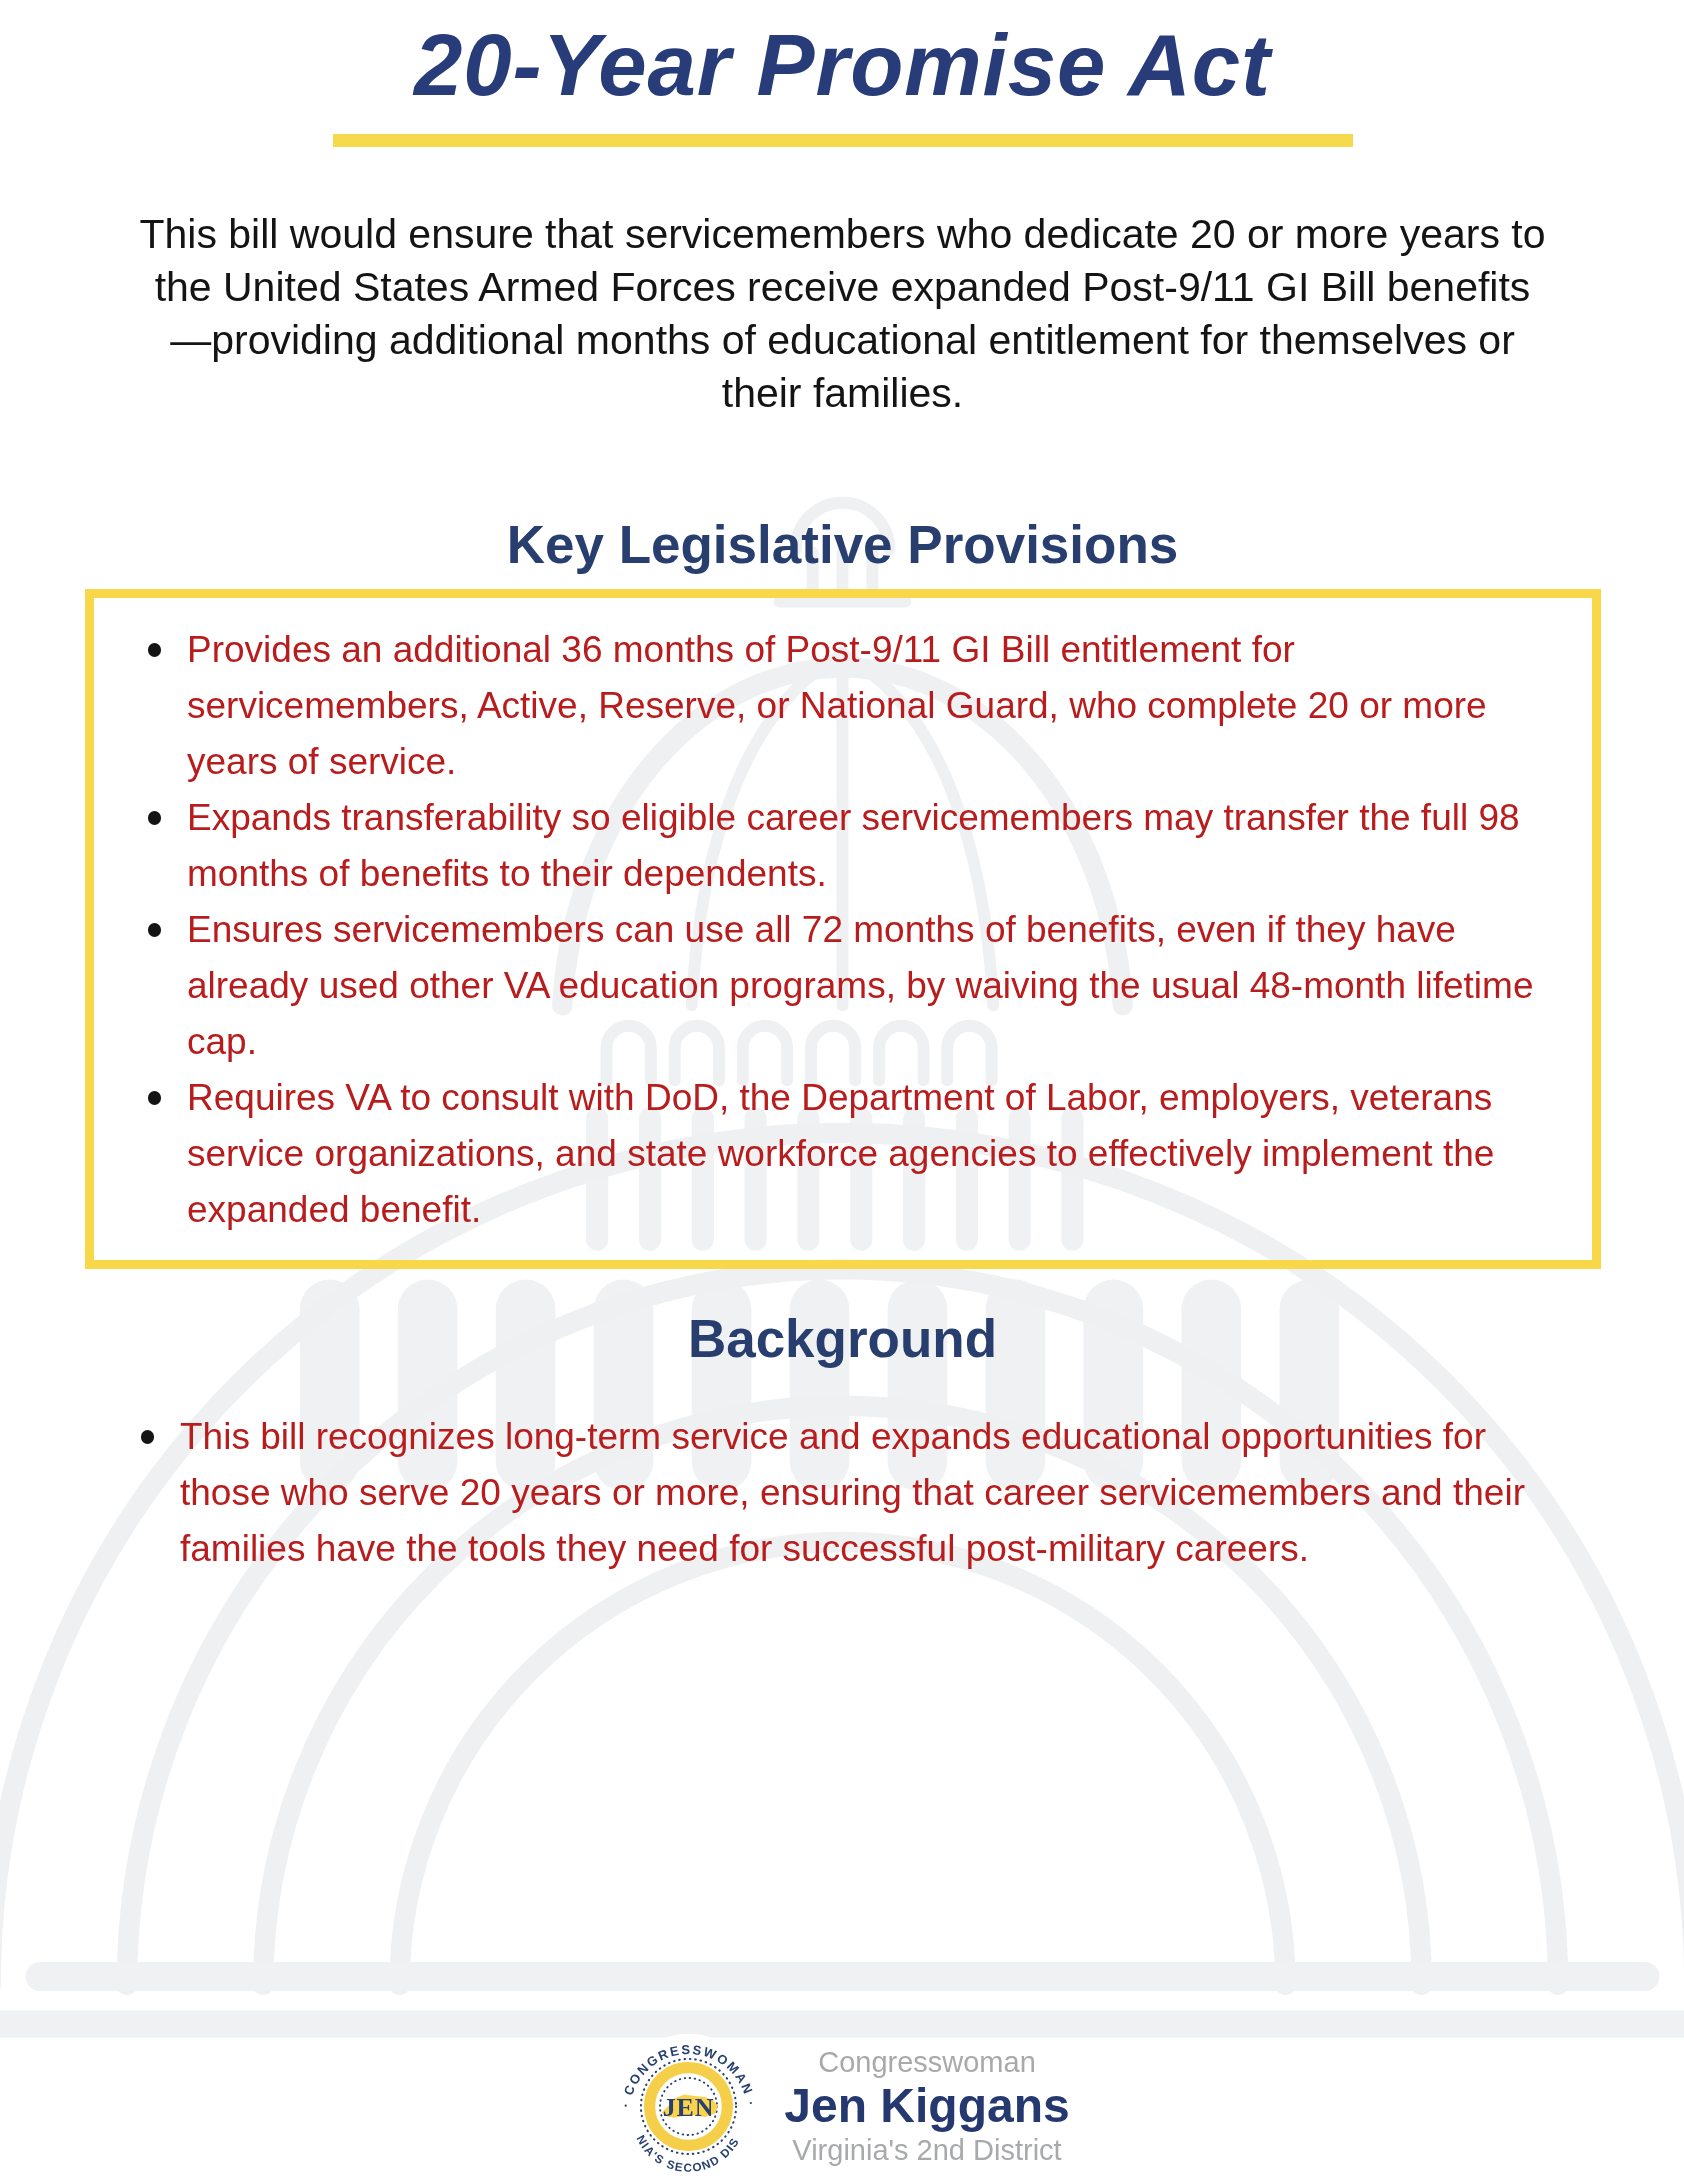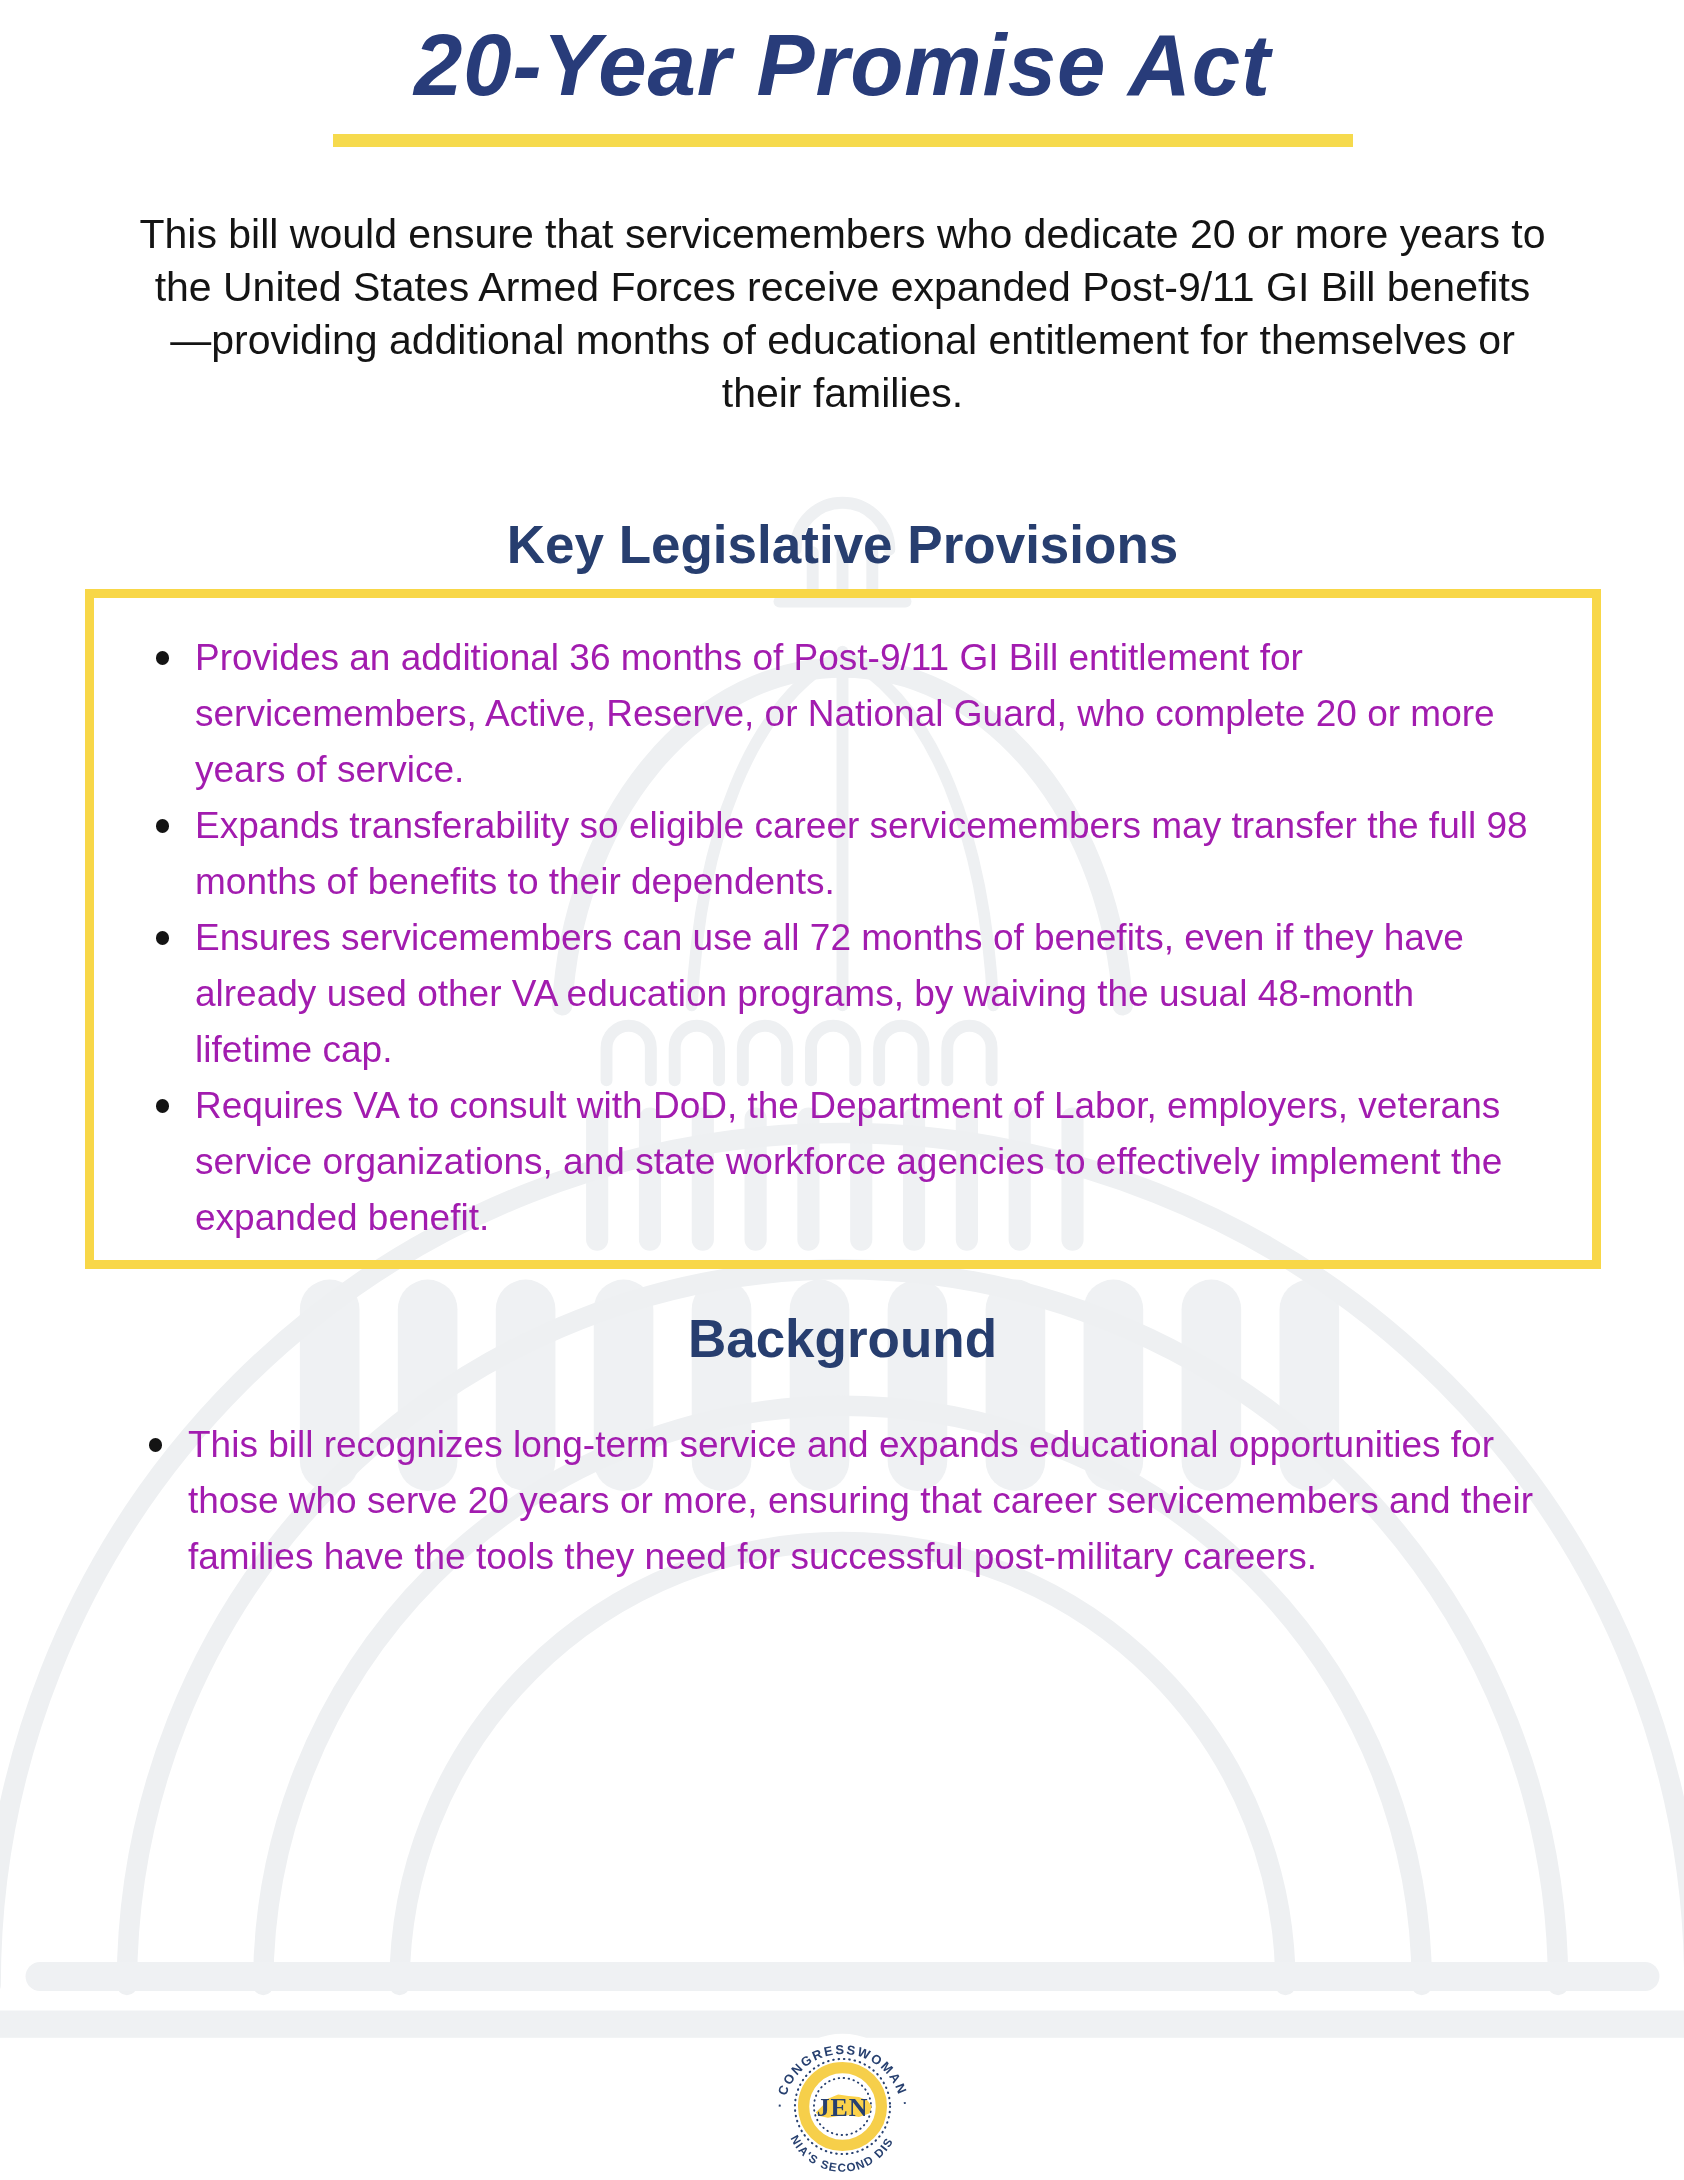--- a/index.html
+++ b/index.html
@@ -32,21 +32,21 @@
   }
   .kp-heading{top:482px;margin-top:32px;}
   .bg-heading{top:1308px;}
   
   .kp-box{
     position:absolute;top:589px;left:85px;width:1516px;height:680px;
     border:9.4px solid #f8d748;box-sizing:border-box;
     padding:20.4px 48px 0 41px;overflow:hidden;background:transparent;
   }
   
-  .bullets{list-style:none;margin:12px;padding:0;font-size:37px;line-height:56px;color:#a21caf;}
+  .bullets{list-style:none;margin:4px;padding:0;font-size:37px;line-height:56px;color:#b91c1c;}
   .bullets li{position:relative;padding-left:48px;}
   .bullets li::before{
     content:"";position:absolute;left:8.5px;top:21px;width:13.6px;height:13.6px;border-radius:50%;background:#141414;
   }
   .bg-bullets{position:absolute;top:1405px;left:128px;width:1457px;}
   
   .footer{
     position:absolute;top:2031px;left:0;width:100%;height:150px;
     display:flex;justify-content:center;align-items:center;gap:22px;
   }
@@ -150,16 +150,21 @@
       </text>
       <text class="seal-arc-bottom">
         <textPath href="#arcBottom" startOffset="50%" text-anchor="middle">VIRGINIA'S SECOND DISTRICT</textPath>
       </text>
       <circle cx="85" cy="85" r="55" fill="none" stroke="#27406f" stroke-width="2.4" stroke-dasharray="0.6 5.6" stroke-linecap="round"></circle>
       <circle cx="85" cy="85" r="45" fill="none" stroke="#f6cf4a" stroke-width="13"></circle>
       <circle cx="85" cy="85" r="33" fill="none" stroke="#27406f" stroke-width="2.2" stroke-dasharray="0.6 5.2" stroke-linecap="round"></circle>
       <path fill="#fbd24b" d="M54,92 L62,84 L68,76 L80,71 L92,73 L104,74 L114,78 L119,85 L116,93 L104,97 L92,95 L80,96 L68,98 L58,96 Z"></path>
       <text class="seal-jen" x="85" y="96" text-anchor="middle">JEN</text>
     </svg>
+    <div class="footer-textblock">
+      <div class="footer-pretitle">Congresswoman</div>
+      <div class="footer-name">Jen Kiggans</div>
+      <div class="footer-subtitle">Virginia's 2nd District</div>
+    </div>
   </div>
 
 </div>
 
 
 </body></html>

